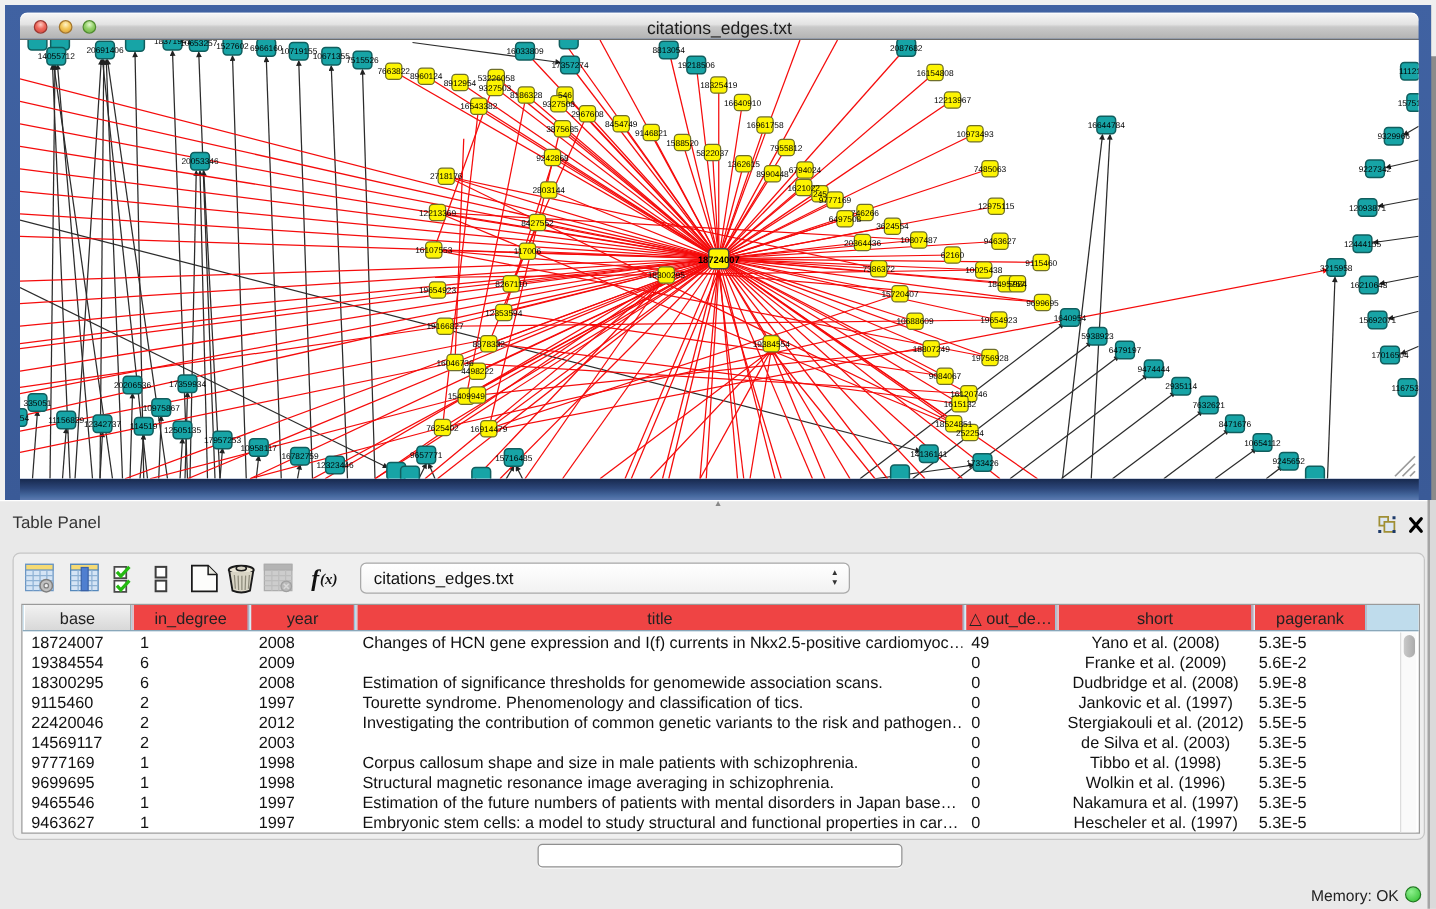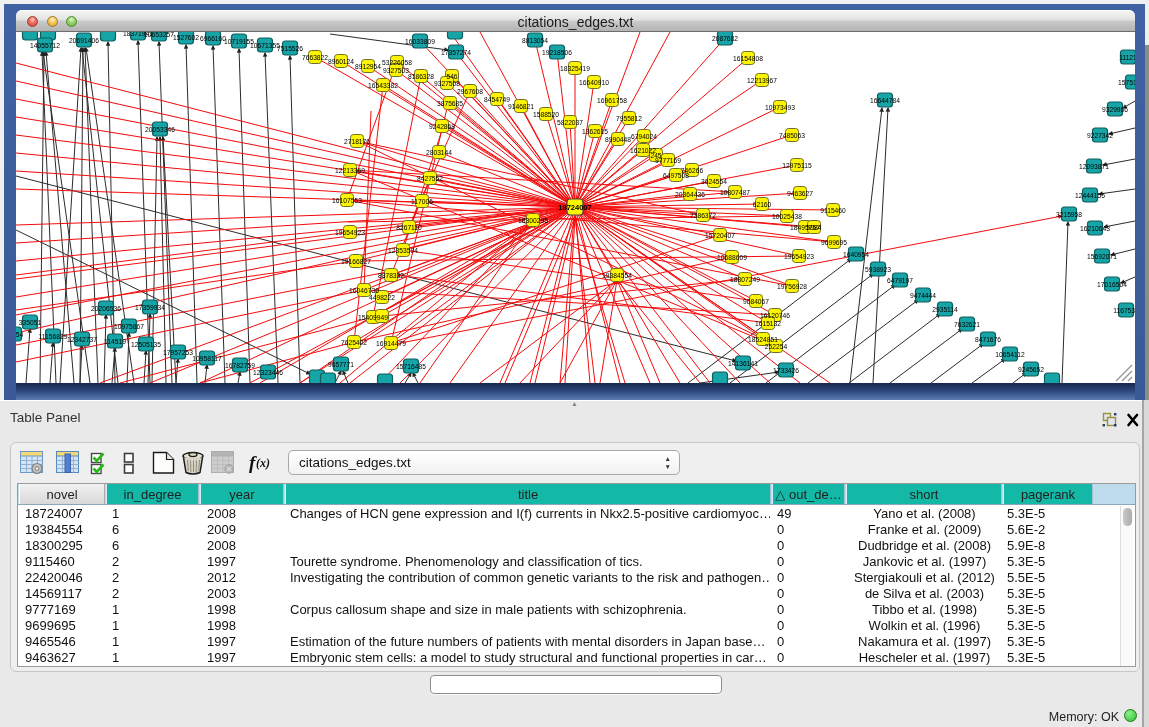--- a/index.html
+++ b/index.html
@@ -18,21 +18,21 @@
 #canvas { position:absolute; left:0; top:22px; width:1119px; height:351px; background:#fff; overflow:hidden; }
 #tablepanel { position:absolute; left:0; top:400px; width:1149px; height:327px; background:#e9e9e9; border-top:1px solid #fff; }
 #tablepanel .ptitle { position:absolute; left:10px; top:9px; font-size:13.5px; color:#333; }
 #grip { position:absolute; left:571px; top:-1px; font-size:7px; color:#888; }
 .pico { position:absolute; top:11px; }
 #toolrow { position:absolute; left:10px; top:41px; width:1130px; height:230px; background:#efefef; border:1px solid #c6c6c6; border-radius:6px; }
 #dropdown { position:absolute; left:277px; top:7px; width:392px; height:25px; background:linear-gradient(180deg,#fff,#f2f2f2); border:1px solid #a9a9a9; border-radius:5px; font-size:13.5px; color:#111; line-height:23px; padding-left:10px; }
 #dropdown .arrows { position:absolute; right:8px; top:4px; font-size:6.5px; color:#333; line-height:7.5px; text-align:center; }
 .tbox { position:absolute; left:6px; top:40px; width:1119px; height:184px; background:#fff; border:1px solid #9a9a9a; overflow:hidden; }
 .thead { position:absolute; left:0; top:0; width:1117px; height:21px; background:#bfdcec; border-bottom:1px solid #8aa8ba; }
-.th { position:absolute; top:0; height:20px; background:#14b8a6; border-right:1px solid #9fc4d8; border-left:1px solid #d9ecf5; text-align:center; font-size:13px; color:#222; line-height:21px; }
+.th { position:absolute; top:0; height:20px; background:#ef4444; border-right:1px solid #9fc4d8; border-left:1px solid #d9ecf5; text-align:center; font-size:13px; color:#222; line-height:21px; }
 .tr { position:absolute; left:0; width:1117px; height:16px; }
 .td { position:absolute; top:0; font-size:13px; color:#111; white-space:nowrap; }
 .tdc { text-align:center; }
 .vsb { position:absolute; right:2px; top:22px; width:13px; height:160px; background:#fafafa; border-left:1px solid #ddd; }
 .vsbthumb { position:absolute; left:1.5px; top:2px; width:9px; height:18px; background:linear-gradient(90deg,#c9c9c9,#ababab); border-radius:5px; }
 #tabs { position:absolute; left:430px; top:274px; height:19px; display:flex; border:1px solid #8f8f8f; border-radius:4px; overflow:hidden; background:#fff; box-shadow:0 1px 0 rgba(255,255,255,.7); }
 #tabs .tab { font-size:13px; font-weight:bold; color:#111; line-height:17px; padding:0 11px; border-right:1px solid #b5b5b5;margin-top:37px; }
 #tabs .sel { background:linear-gradient(180deg,#8d8d8d,#787878); color:#f2f2f2; font-weight:normal; }
 #memory { position:absolute; right:30px; top:309px; font-size:12.5px; color:#222; }
 #memdot { position:absolute; right:12px; top:308px; width:13px; height:13px; border-radius:50%; background:radial-gradient(circle at 35% 30%,#8ef08e,#2ebd2e); border:1px solid #1d7a1d; }
@@ -614,21 +614,21 @@
           <path d="M197.5 6 V22.5 M203 6 V22.5 M208.5 6 V22.5 M191.5 10.5 H213.5 M191.5 14.5 H213.5 M191.5 18.5 H213.5" stroke="#bdbdbd" fill="none"></path>
           <circle cx="209" cy="19" r="4.2" fill="#b9b9b9" stroke="#a0a0a0"></circle>
           <path d="M207 17 l4 4 M211 17 l-4 4" stroke="#d8d8d8" stroke-width="1.3"></path>
         </g>
         <text x="229" y="19" font-family="Liberation Serif, serif" font-style="italic" font-weight="bold" font-size="19" fill="#111">f</text>
         <text x="236" y="17" font-family="Liberation Serif, serif" font-style="italic" font-weight="bold" font-size="12" fill="#111">(x)</text>
       </svg>
     <div id="dropdown">citations_edges.txt<span class="arrows">▲<br>▼</span></div>
     <div class="tbox">
         <div class="thead">
-          <div class="th" style="left:1px;width:86px;background:linear-gradient(180deg,#f2f2f2,#d8d8d8);border-right:1px solid #aaa;border-left:1px solid #fff;">novel</div>
+          <div class="th" style="left:1px;width:86px;background:linear-gradient(180deg,#f2f2f2,#d8d8d8);border-right:1px solid #aaa;border-left:1px solid #fff;">base</div>
           <div class="th" style="left:88px;width:93px;">in_degree</div>
           <div class="th" style="left:182px;width:84px;">year</div>
           <div class="th" style="left:267px;width:486px;">title</div>
           <div class="th" style="left:754px;width:73px;">△ out_de…</div>
           <div class="th" style="left:828px;width:156px;">short</div>
           <div class="th" style="left:985px;width:90px;">pagerank</div>
         </div>
         <div class="tr" style="top:22px">
           <div class="td" style="left:7px">18724007</div>
           <div class="td" style="left:94px">1</div>
@@ -643,20 +643,21 @@
           <div class="td" style="left:94px">6</div>
           <div class="td" style="left:189px">2009</div>
           <div class="td" style="left:759px">0</div>
           <div class="td tdc" style="left:828px;width:157px">Franke et al. (2009)</div>
           <div class="td" style="left:989px">5.6E-2</div>
         </div>
         <div class="tr" style="top:54px">
           <div class="td" style="left:7px">18300295</div>
           <div class="td" style="left:94px">6</div>
           <div class="td" style="left:189px">2008</div>
+          <div class="td" style="left:272px;width:480px;overflow:hidden;white-space:nowrap">Estimation of significance thresholds for genomewide association scans.</div>
           <div class="td" style="left:759px">0</div>
           <div class="td tdc" style="left:828px;width:157px">Dudbridge et al. (2008)</div>
           <div class="td" style="left:989px">5.9E-8</div>
         </div>
         <div class="tr" style="top:70px">
           <div class="td" style="left:7px">9115460</div>
           <div class="td" style="left:94px">2</div>
           <div class="td" style="left:189px">1997</div>
           <div class="td" style="left:272px;width:480px;overflow:hidden;white-space:nowrap">Tourette syndrome. Phenomenology and classification of tics.</div>
           <div class="td" style="left:759px">0</div>
@@ -686,20 +687,21 @@
           <div class="td" style="left:189px">1998</div>
           <div class="td" style="left:272px;width:480px;overflow:hidden;white-space:nowrap">Corpus callosum shape and size in male patients with schizophrenia.</div>
           <div class="td" style="left:759px">0</div>
           <div class="td tdc" style="left:828px;width:157px">Tibbo et al. (1998)</div>
           <div class="td" style="left:989px">5.3E-5</div>
         </div>
         <div class="tr" style="top:134px">
           <div class="td" style="left:7px">9699695</div>
           <div class="td" style="left:94px">1</div>
           <div class="td" style="left:189px">1998</div>
+          <div class="td" style="left:272px;width:480px;overflow:hidden;white-space:nowrap">Structural magnetic resonance image averaging in schizophrenia.</div>
           <div class="td" style="left:759px">0</div>
           <div class="td tdc" style="left:828px;width:157px">Wolkin et al. (1996)</div>
           <div class="td" style="left:989px">5.3E-5</div>
         </div>
         <div class="tr" style="top:150px">
           <div class="td" style="left:7px">9465546</div>
           <div class="td" style="left:94px">1</div>
           <div class="td" style="left:189px">1997</div>
           <div class="td" style="left:272px;width:480px;overflow:hidden;white-space:nowrap">Estimation of the future numbers of patients with mental disorders in Japan base…</div>
           <div class="td" style="left:759px">0</div>

